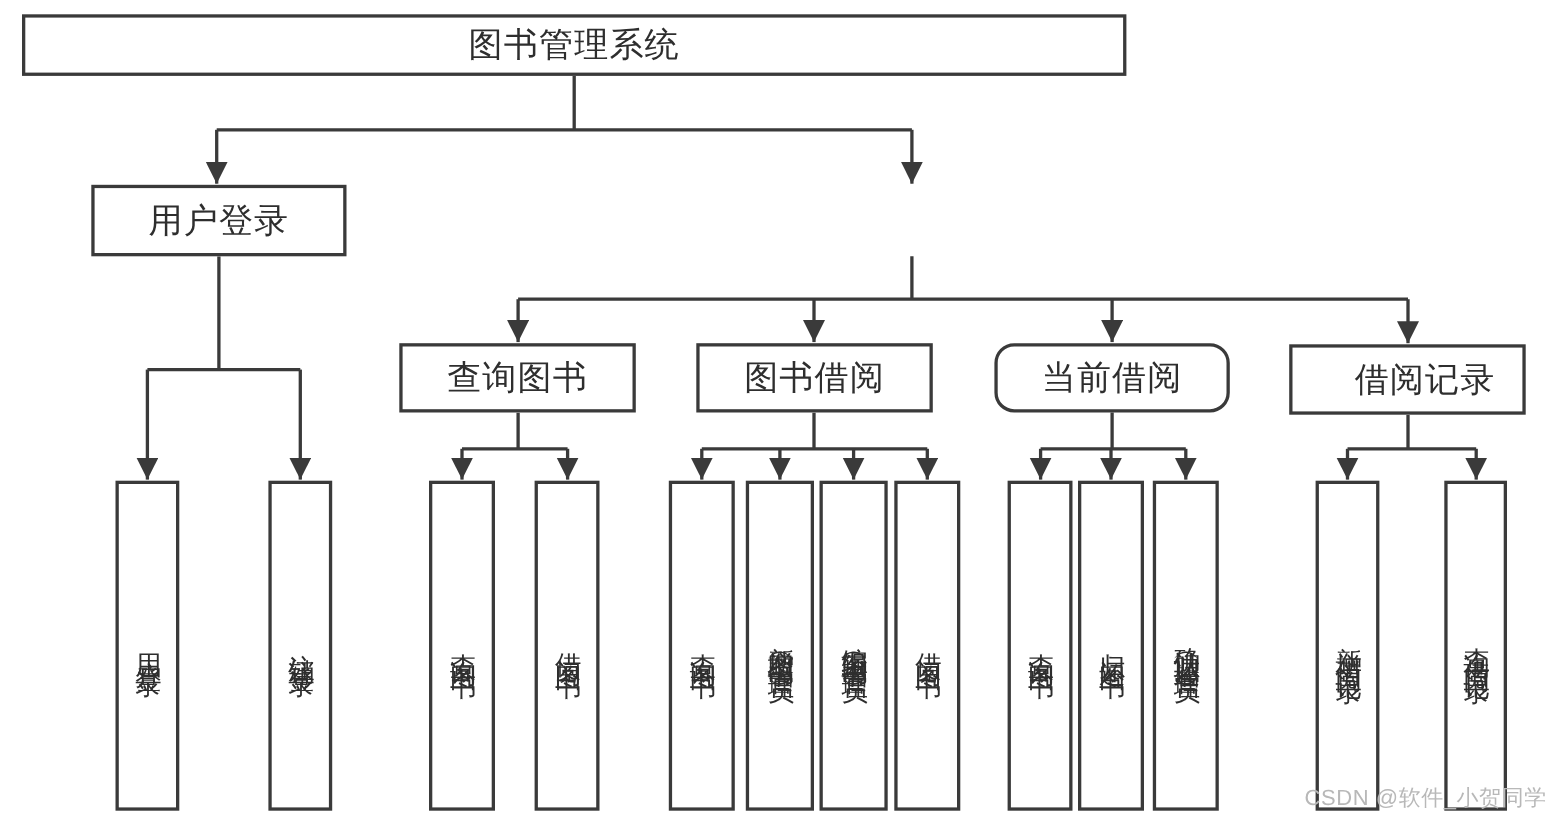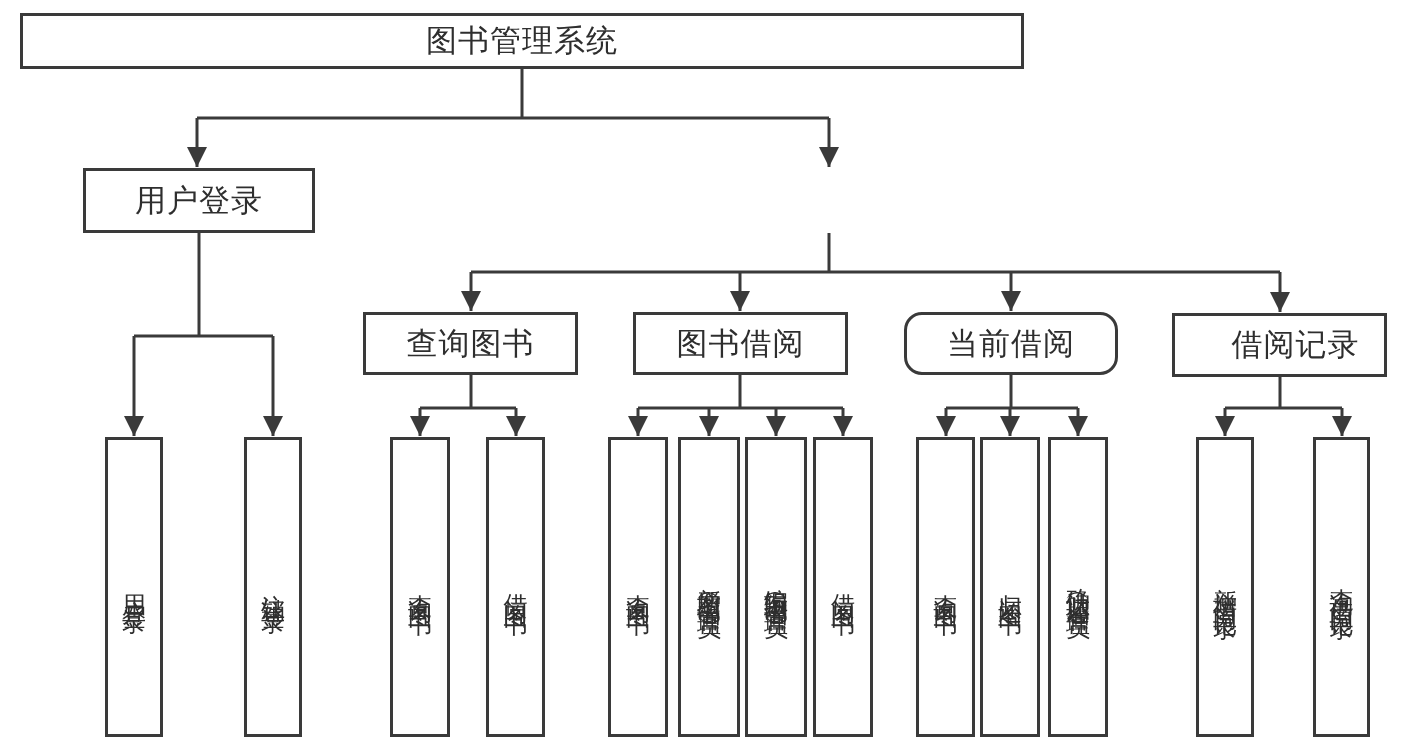--- a/index.html
+++ b/index.html
@@ -110,13 +110,14 @@
   <div class="vbox" style="left:745px;width:62px;letter-spacing:4px;">编辑图书（管理员）</div>
   <div class="vbox" style="left:813px;width:60px;">借阅图书</div>
 
   <div class="vbox" style="left:916px;width:59px;">查询图书</div>
   <div class="vbox" style="left:980px;width:60px;">归还图书</div>
   <div class="vbox" style="left:1048px;width:60px;letter-spacing:4px;">确认归还（管理员）</div>
 
   <div class="vbox" style="left:1196px;width:58px;">新增借阅记录</div>
   <div class="vbox" style="left:1313px;width:57px;">查询借阅记录</div>
 
+  <div class="watermark">CSDN @软件_小贺同学</div>
 </div>
 
 </body></html>

